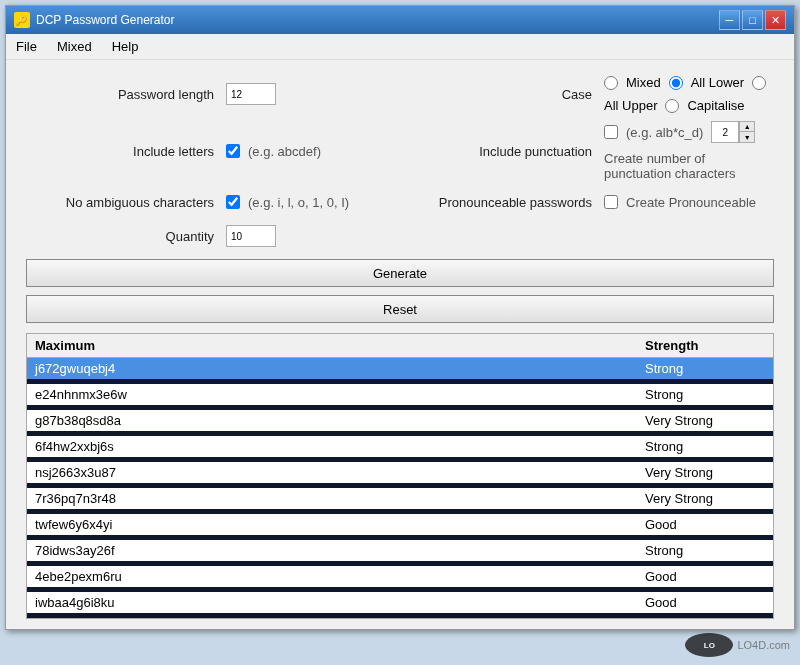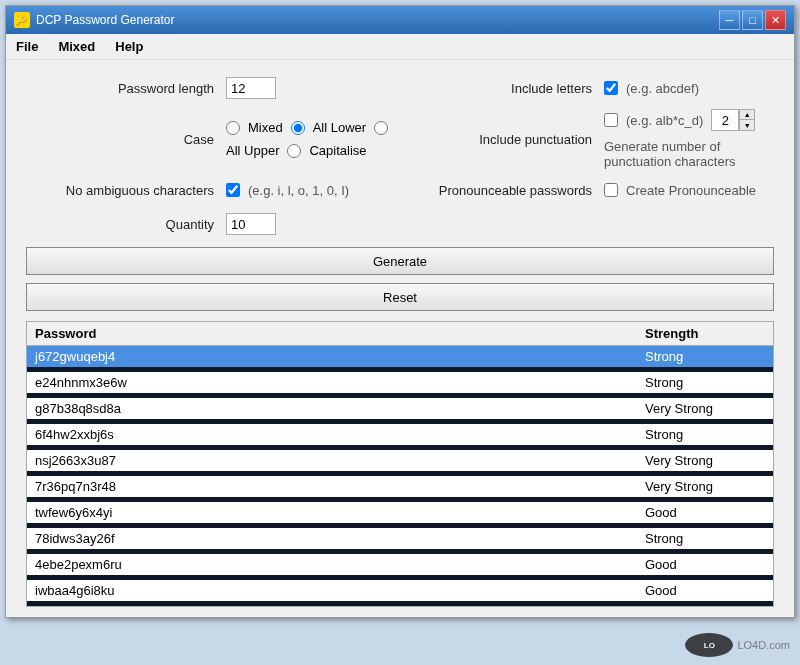--- a/index.html
+++ b/index.html
@@ -72,21 +72,20 @@
 
     .title-btn.close {
       background: linear-gradient(to bottom, #e85050, #c03030);
     }
 
     .menu-bar {
       background: #f0f0f0;
       border-bottom: 1px solid #ddd;
       padding: 2px 0;
       display: flex;
-      font-weight: bold;
     }
 
     .menu-item {
       padding: 3px 10px;
       cursor: pointer;
       font-size: 13px;
     }
 
     .content {
       background: #f0f0f0;
@@ -117,21 +116,21 @@
       display: flex;
       align-items: center;
       gap: 8px;
       flex-wrap: wrap;
     }
 
     input[type="text"], input[type="number"] {
       border: 1px solid #aaa;
       background: white;
       padding: 2px 4px;
-      font-size: 13px;
+      font-size: 10px;
       height: 22px;
     }
 
     input[type="checkbox"] {
       width: 14px;
       height: 14px;
       cursor: pointer;
     }
 
     input[type="radio"] {
@@ -288,55 +287,55 @@
     <div class="form-grid">
 
       <div class="form-row">
         <div class="form-label">Password length</div>
         <div class="form-controls">
           <input type="text" style="width: 50px;" value="12">
         </div>
       </div>
 
       <div class="form-row">
-        <div class="form-label">Include letters</div>
-        <div class="form-controls">
-          <input type="checkbox" checked="" style="">
-          <span class="hint-text">(e.g. abcdef)</span>
-        </div>
-      </div>
-
-      <div class="form-row">
         <div class="form-label">Case</div>
         <div class="form-controls">
           <input type="radio" name="case" style="">
           <span>Mixed</span>
           <input type="radio" name="case" checked="" style="">
           <span>All Lower</span>
           <input type="radio" name="case" style="">
           <span>All Upper</span>
           <input type="radio" name="case" style="">
           <span>Capitalise</span>
         </div>
       </div>
 
+      <div class="form-row">
+        <div class="form-label">Include letters</div>
+        <div class="form-controls">
+          <input type="checkbox" checked="" style="">
+          <span class="hint-text">(e.g. abcdef)</span>
+        </div>
+      </div>
+
 
       <div class="form-row">
         <div class="form-label">Include punctuation</div>
         <div class="form-controls">
           <input type="checkbox" style="">
           <span class="hint-text">(e.g. alb*c_d)</span>
           <div class="spinner-group">
             <input type="text" class="spinner-input" value="2" style="">
             <div class="spinner-wrap">
               <button class="spinner-btn">▲</button>
               <button class="spinner-btn" style="border-bottom:none;">▼</button>
             </div>
           </div>
-          <span class="hint-text">Generate number of punctuation characters</span>
+          <span class="hint-text">Create number of punctuation characters</span>
         </div>
       </div>
 
       <div class="form-row">
         <div class="form-label">No ambiguous characters</div>
         <div class="form-controls">
           <input type="checkbox" checked="" style="">
           <span class="hint-text">(e.g. i, l, o, 1, 0, I)</span>
         </div>
       </div>
@@ -358,21 +357,21 @@
 
     </div>
 
     <div class="button-row">
       <button class="btn">Generate</button>
       <button class="btn">Reset</button>
     </div>
 
     <div class="table-section">
       <div class="table-header">
-        <span class="col-password">Password</span>
+        <span class="col-password">Maximum</span>
         <span class="col-strength">Strength</span>
       </div>
       <div id="table-body">
           <div class="table-row selected">
             <span class="col-password">j672gwuqebj4</span>
             <span class="col-strength">Strong</span>
           </div>
           <div class="table-row">
             <span class="col-password">e24nhnmx3e6w</span>
             <span class="col-strength">Strong</span>

